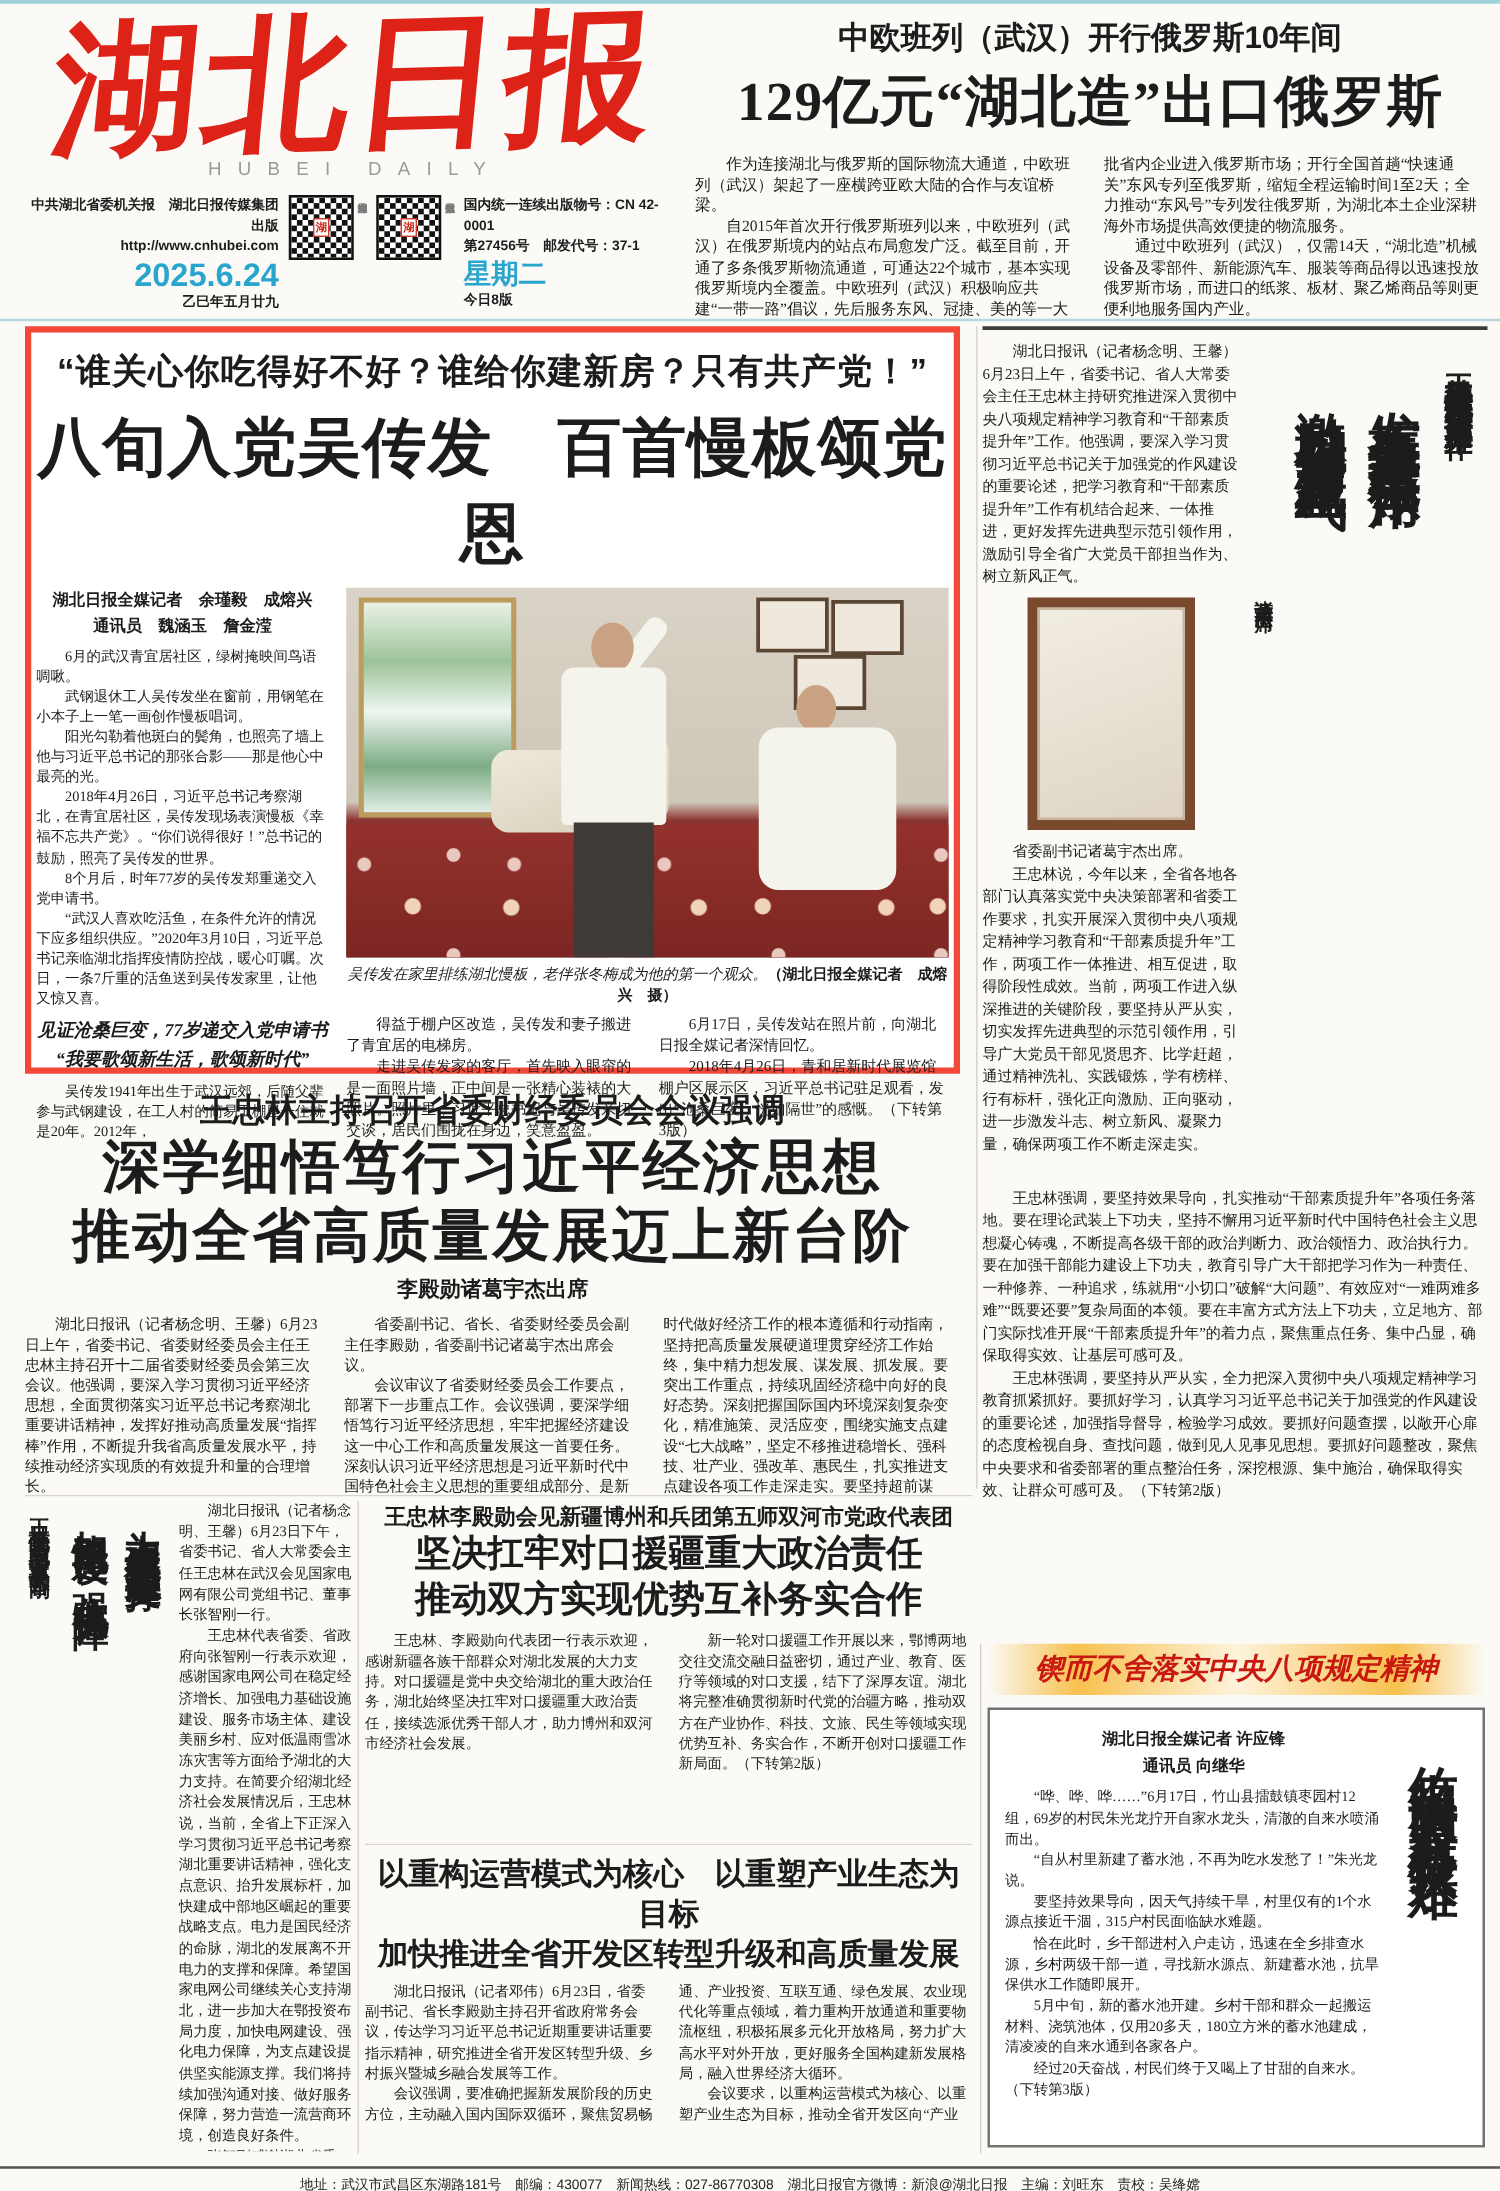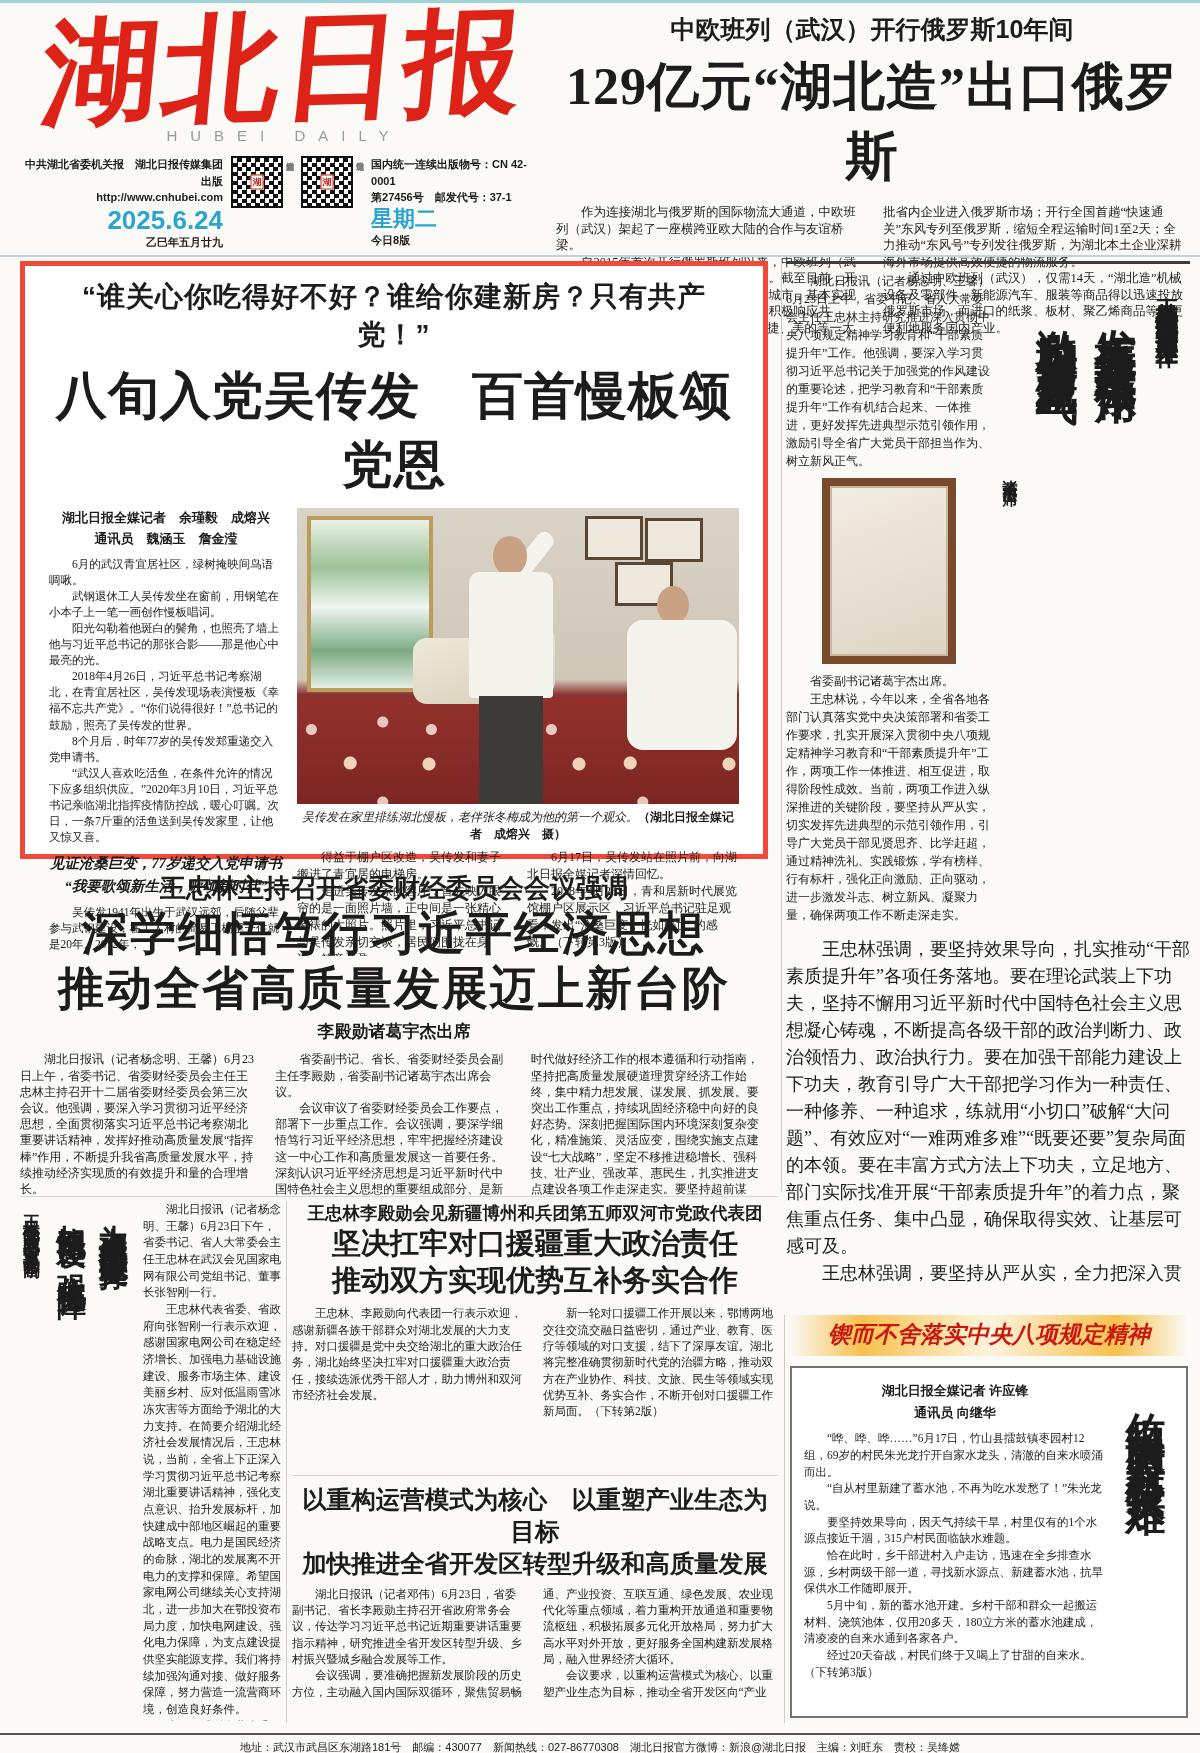--- a/index.html
+++ b/index.html
@@ -24,25 +24,25 @@
   .qrwrap{display:flex;gap:2px;}
   .qr{width:48px;height:48px;border:2px solid #111;position:relative;
       background:repeating-conic-gradient(#111 0 25%,#fff 0 50%);background-size:9px 9px;}
   .qr span{position:absolute;left:50%;top:50%;transform:translate(-50%,-50%);background:#fff;color:#c21;
            font-size:9px;border:1px solid #c21;padding:0 1px;font-weight:bold;}
   .qrlabel{writing-mode:vertical-rl;font-size:8px;color:#777;line-height:1;font-family:"Liberation Sans",sans-serif;}
 
   
   .tr-article{left:556px;top:10px;width:632px;height:240px;}
   .tr-kicker{text-align:center;font-size:25px;font-weight:bold;}
-  .tr-head{text-align:center;font-size:52px;font-weight:900;margin-top:6px;letter-spacing:1px;font-family:Liberation Serif, serif;}
+  .tr-head{text-align:center;font-size:44px;font-weight:900;margin-top:6px;letter-spacing:1px;font-family:Liberation Serif, serif;}
   .tr-body{margin-top:12px;column-count:2;column-gap:22px;font-size:12.5px;line-height:1.32;height:152px;overflow:hidden;}
 
   
-  .redbox{left:20px;top:258px;width:748px;height:598px;border:5px solid #f2483a;background:#fff;padding:6px 24px;box-sizing:border-box;}
+  .redbox{left:20px;top:258px;width:748px;height:598px;border:5px solid #f2483a;background:#fff;padding:6px 4px;box-sizing:border-box;}
   .rb-quote{text-align:center;font-size:28px;font-weight:bold;letter-spacing:1px;margin-top:6px;}
   .rb-head{text-align:center;font-size:51px;font-weight:900;margin:8px 0 8px;letter-spacing:1px;}
   .rb-cols{display:flex;gap:14px;height:448px;overflow:hidden;}
   .rb-left{width:234px;flex:none;font-size:11.5px;line-height:1.4;}
   .rb-byline{text-align:center;font-weight:bold;font-size:13px;line-height:1.6;margin-bottom:6px;font-family:"Liberation Sans",sans-serif;}
   .rb-left-list{height:288px;overflow:hidden;}
   .rb-sub{ text-align:center;font-weight:bold;font-style:italic;font-size:14.5px;line-height:1.6;margin:8px 0 6px;}
   .rb-right{flex:1;display:flex;flex-direction:column;min-width:0;}
   .rb-caption{text-align:center;font-size:12px;font-style:italic;margin:5px 0 6px;}
   .rb-caption b{font-style:normal;}
@@ -67,21 +67,21 @@
 
   
   .ra{left:786px;top:258px;width:404px;height:1046px;border-top:3px solid #3c3c3c;padding-top:8px;box-sizing:border-box;}
   .ra-top{display:flex;gap:8px;height:664px;overflow:hidden;}
   .ra-body{width:206px;flex:none;font-size:12px;line-height:1.5;overflow:hidden;}
   .framed{width:118px;height:170px;margin:8px auto;background:linear-gradient(160deg,#f2ede3,#ddd4c4);border:8px solid #7a4a2e;box-shadow:inset 0 0 0 2px #c8b79b;}
   .ra-byline-v{writing-mode:vertical-rl;font-size:15px;font-weight:bold;margin-top:196px;letter-spacing:2px;font-family:"Liberation Sans",sans-serif;}
   .ra-vhead{writing-mode:vertical-rl;font-size:42px;font-weight:900;line-height:1.4;letter-spacing:5px;margin-top:24px;font-family:"Liberation Sans",sans-serif;}
   .ra-vhead span{display:block;}
   .ra-vkicker{writing-mode:vertical-rl;font-size:23px;font-weight:bold;letter-spacing:2px;margin-top:8px;font-family:"Liberation Sans",sans-serif;}
-  .ra-tail{font-size:18px;line-height:1.5;height:352px;overflow:hidden;margin-top:0;}
+  .ra-tail{font-size:12px;line-height:1.5;height:352px;overflow:hidden;margin-top:13px;}
 
   
   .fin{left:20px;top:868px;width:748px;height:322px;}
   .fin-kicker{text-align:center;font-size:26px;font-weight:bold;}
   .fin-h{text-align:center;font-size:46px;font-weight:900;line-height:1.2;letter-spacing:2px;}
   .fin-byline{text-align:center;font-size:17px;font-weight:bold;margin:4px 0 8px;}
   .fin-body{column-count:3;column-gap:18px;font-size:12px;line-height:1.35;height:148px;overflow:hidden;}
 
   
   .gd{left:20px;top:1198px;width:262px;height:520px;display:flex;gap:8px;}

